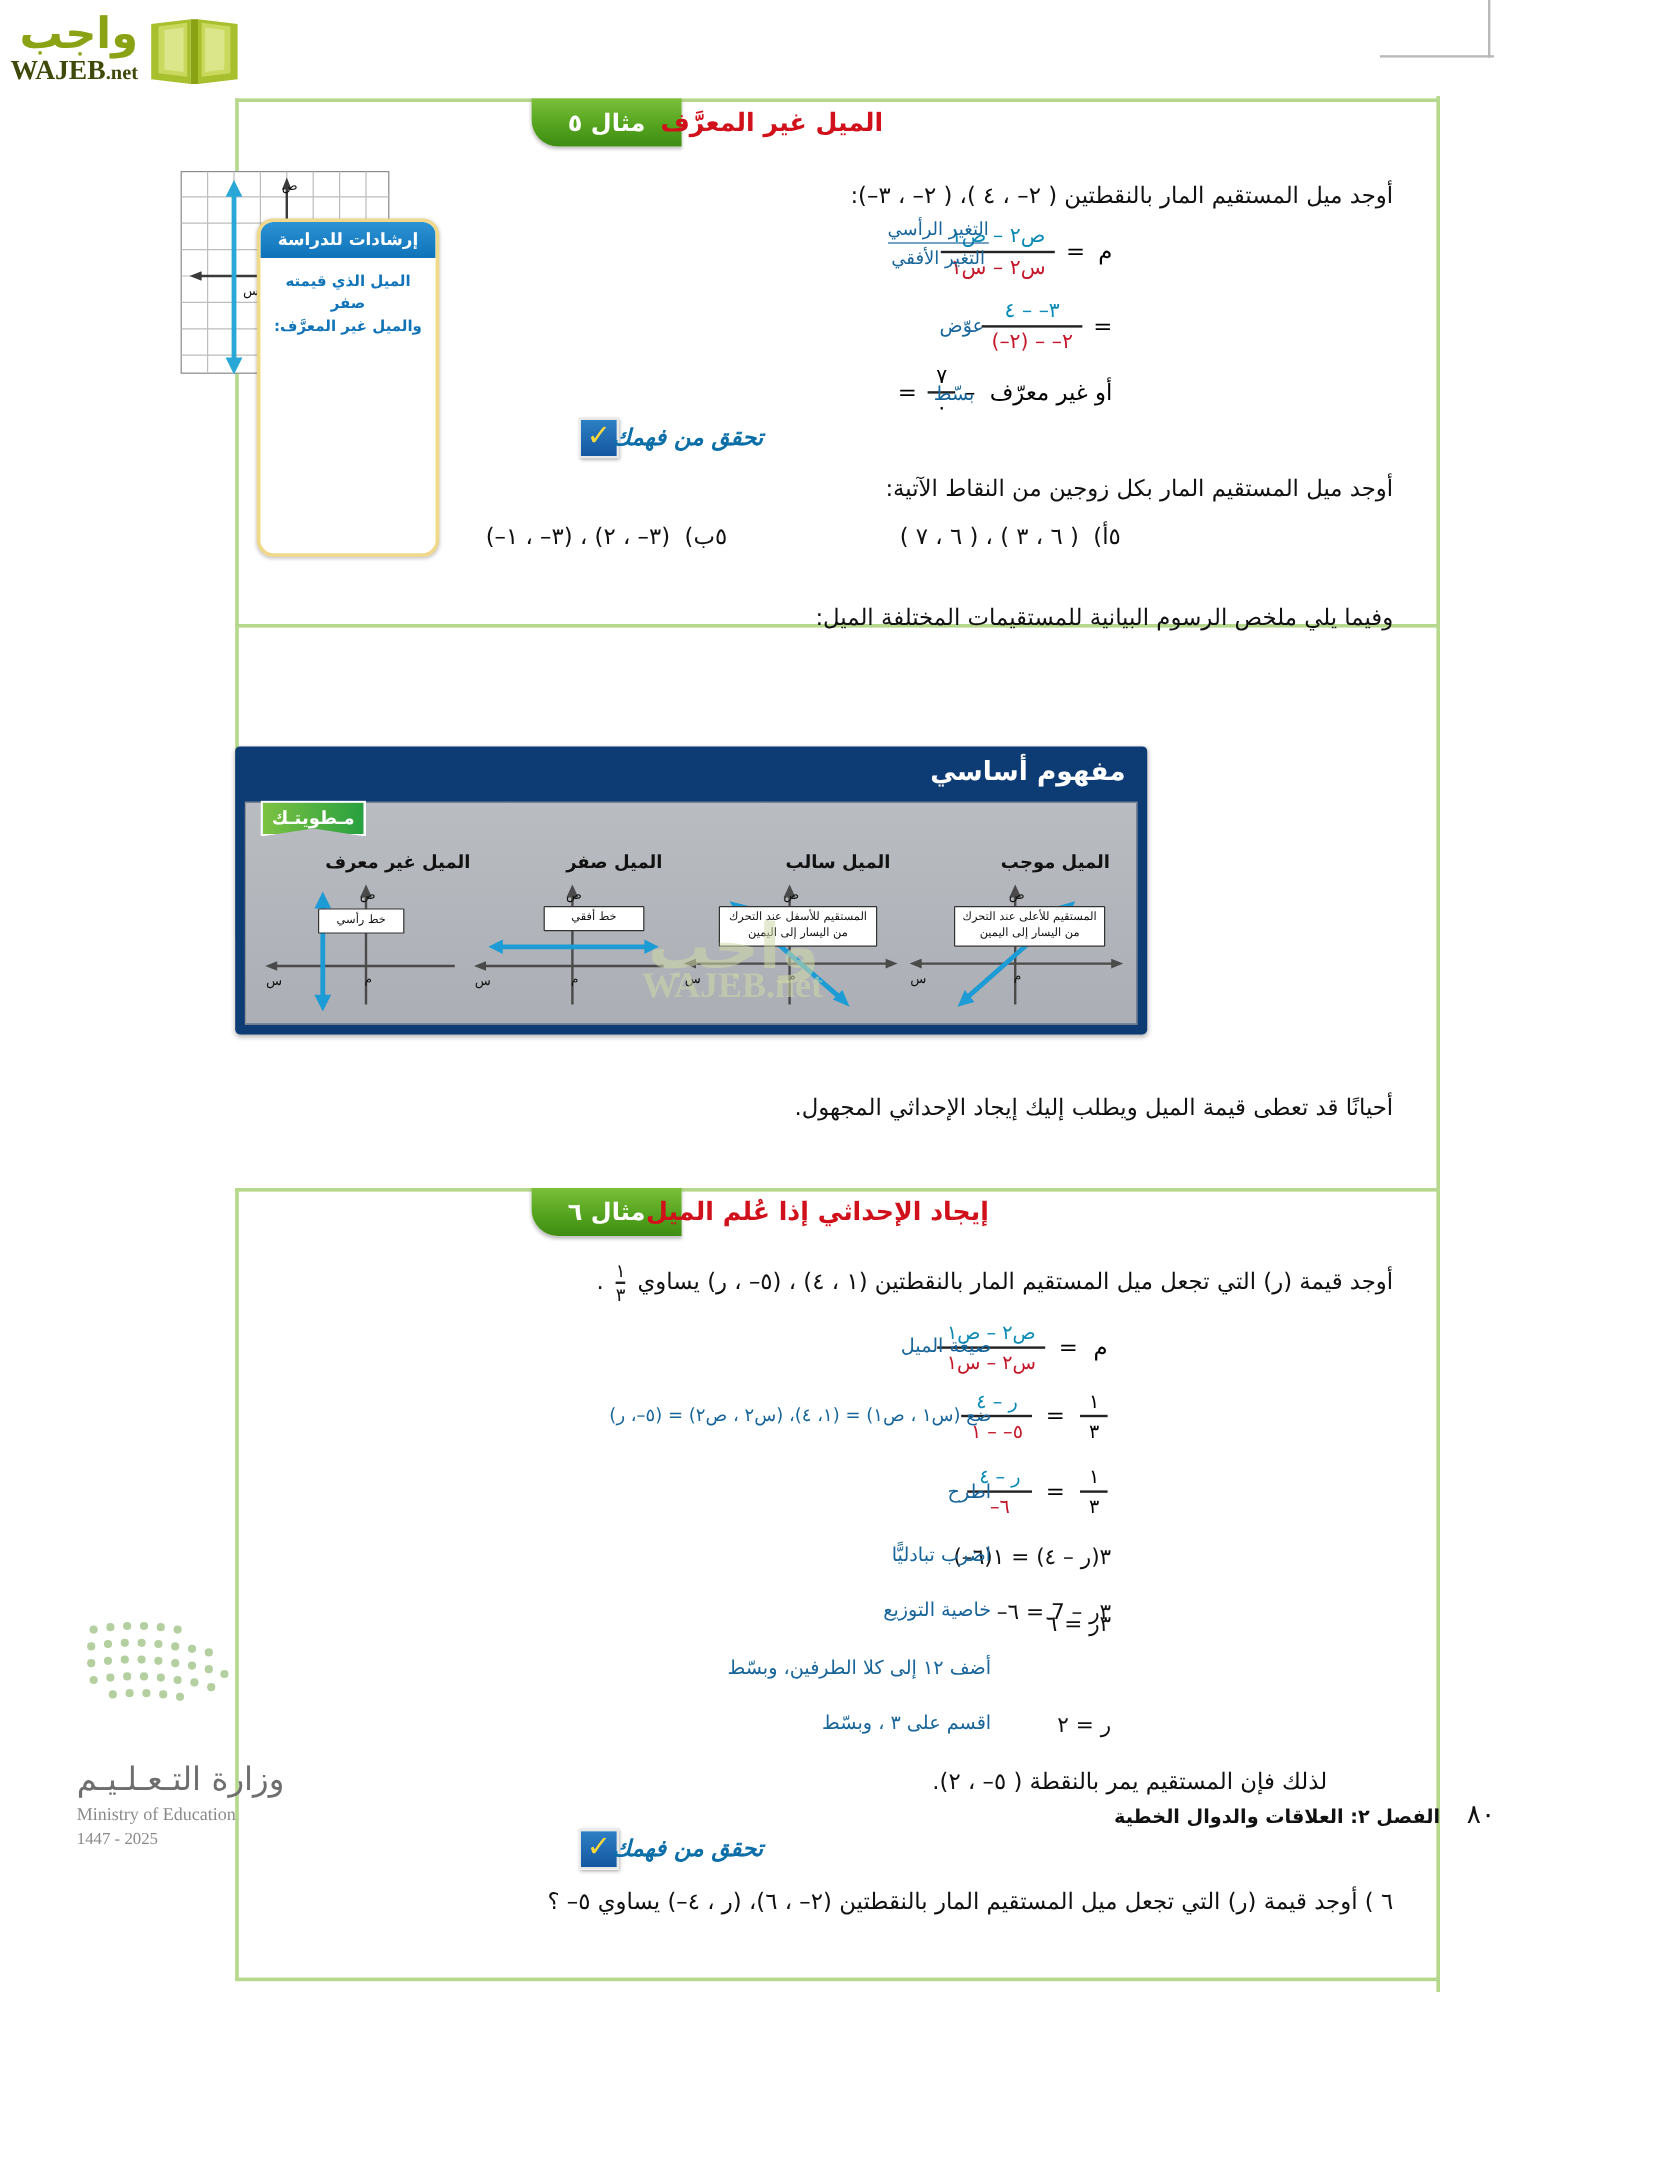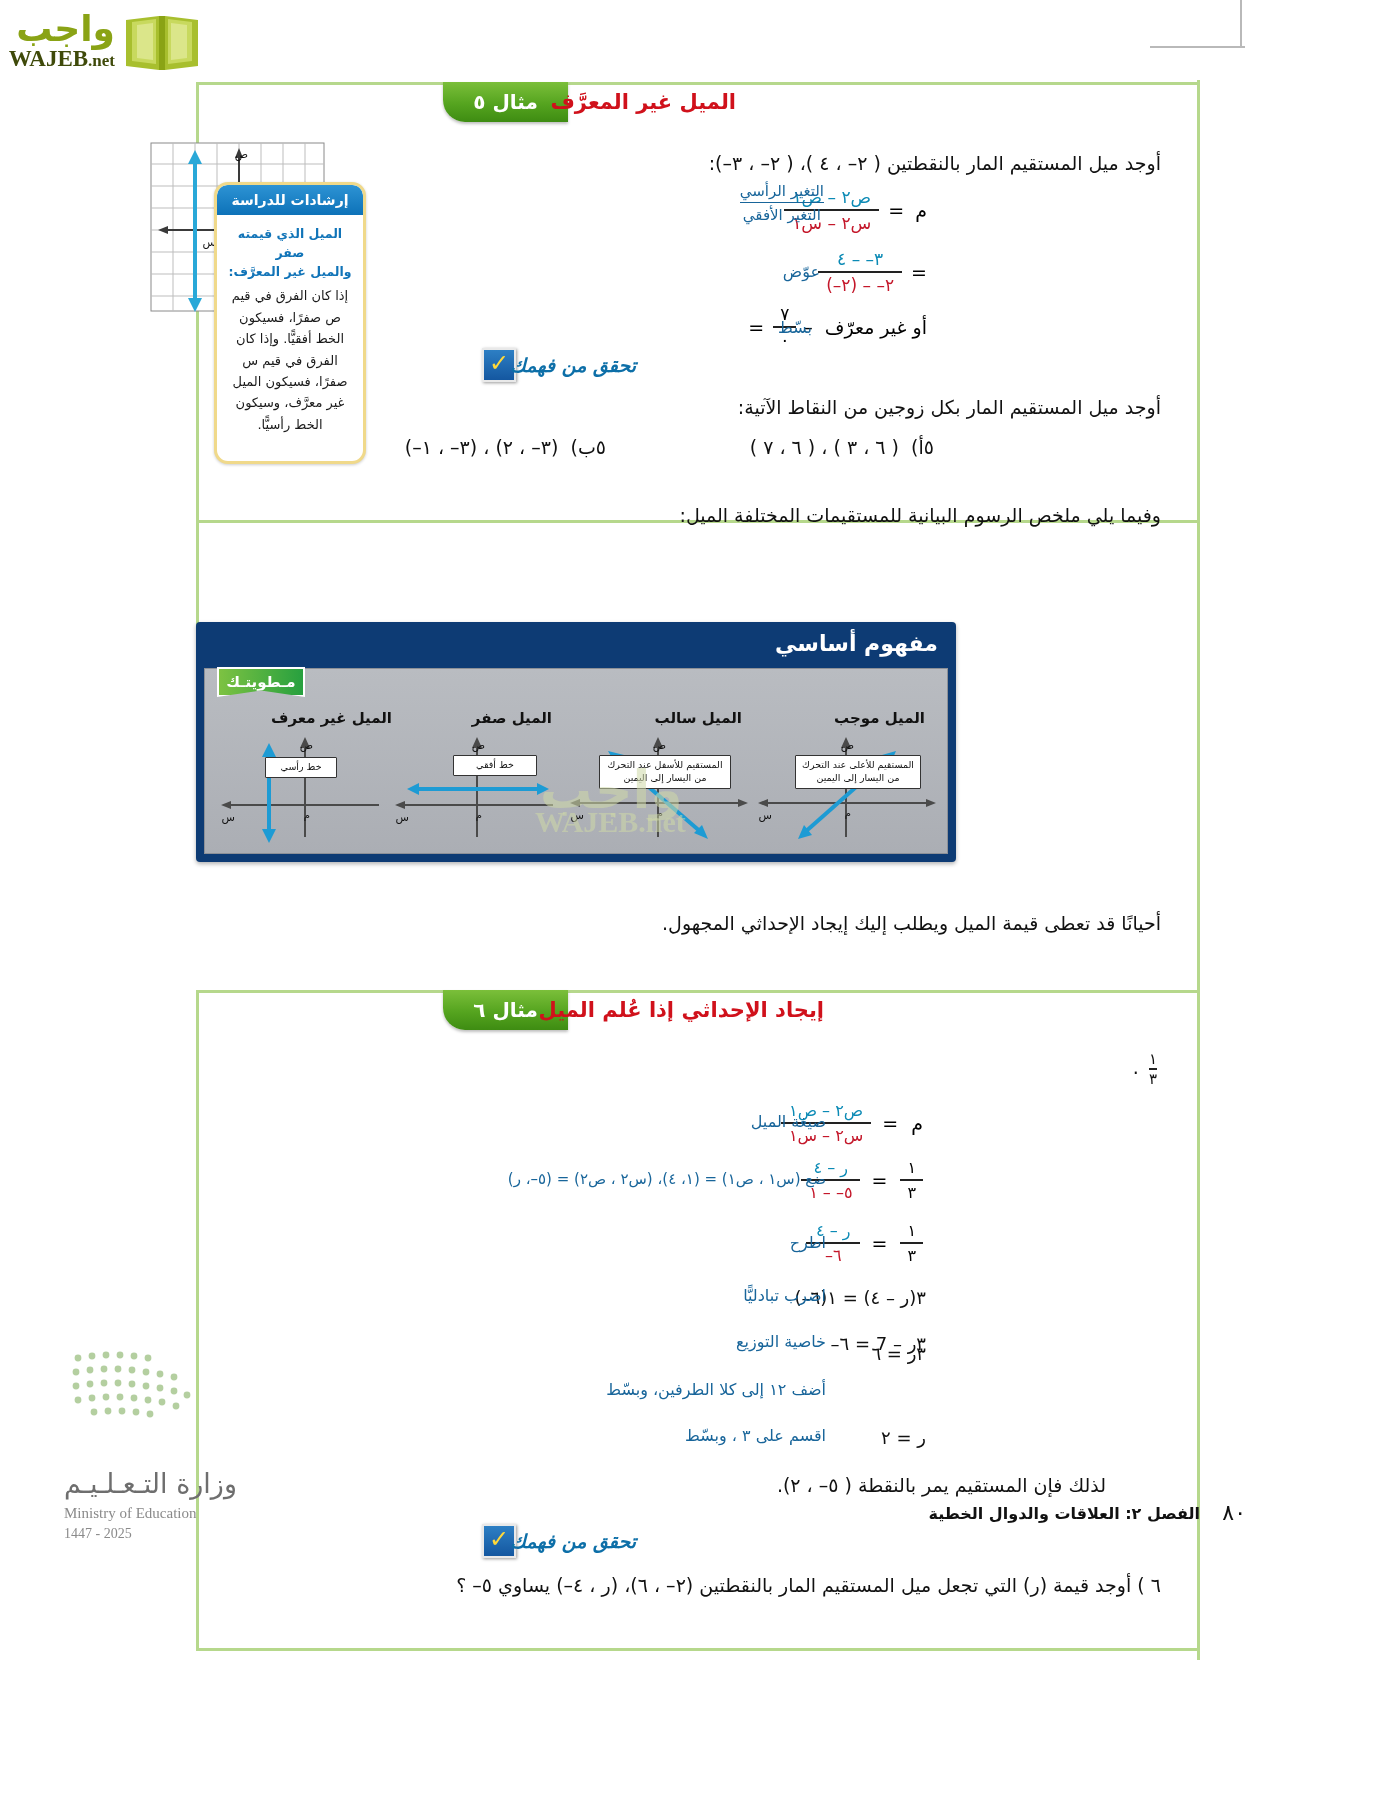--- a/index.html
+++ b/index.html
@@ -255,21 +255,20 @@
 </div>
 <div class="body-txt" style="right:790px; top:432px; text-align:right;">
   <span>٥ب)</span>
   <span style="padding-right:6px;">(٣– ، ٢) ، (٣– ، ١–)</span>
 </div>
 
 <div class="hints">
   <div class="hints-hd">إرشادات للدراسة</div>
   <div class="hints-sub" style="white-space:pre-line;">الميل الذي قيمته صفر
 والميل غير المعرَّف:</div>
-  <div class="hints-body">إذا كان الفرق في قيم ص صفرًا، فسيكون الخط أفقيًّا. وإذا كان الفرق في قيم س صفرًا، فسيكون الميل غير معرَّف، وسيكون الخط رأسيًّا.</div>
 </div>
 
 <div class="body-txt" style="right:235px; top:500px; width:700px; text-align:right;">وفيما يلي ملخص الرسوم البيانية للمستقيمات المختلفة الميل:</div>
 
 <div class="kc">
   <div class="kc-hd">
     <div class="kc-hd-title">مفهوم أساسي</div>
   </div>
   <div class="kc-stage">
     <div class="mat-tab">مـطويتـك</div>
@@ -343,20 +342,21 @@
 
 <div class="wm" style="left:540px; top:760px; font-size:52px;">واجب</div>
 <div class="wm" style="left:535px; top:805px; font-size:30px; font-family:'Liberation Serif',serif;">WAJEB.net</div>
 
 <div class="body-txt" style="right:235px; top:908px; width:700px; text-align:right;">أحيانًا قد تعطى قيمة الميل ويطلب إليك إيجاد الإحداثي المجهول.</div>
 
 <div class="ex-tab" style="right:828px; top:990px; width:125px;">مثال ٦</div>
 <div class="ex-title" style="right:572px; top:998px;">إيجاد الإحداثي إذا عُلم الميل</div>
 
 <div style="position:absolute; right:235px; top:1050px; width:700px; text-align:right; font-size:19px; color:#111;">
+  <span>أوجد قيمة (ر) التي تجعل ميل المستقيم المار بالنقطتين (١ ، ٤) ، (٥– ، ر) يساوي</span>
   <span style="display:inline-block; text-align:center; vertical-align:middle; margin:0 4px;">
     <span style="display:block;font-size:15px;">١</span>
     <span style="display:block;height:1.5px;background:#222;"></span>
     <span style="display:block;font-size:15px;">٣</span>
   </span>
   <span>.</span>
 </div>
 
 <div style="position:absolute; right:470px; top:1098px;">
   <table>

